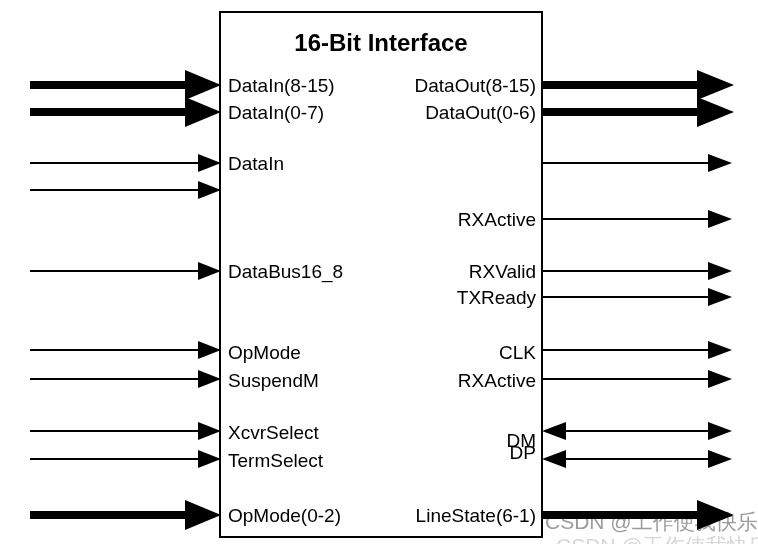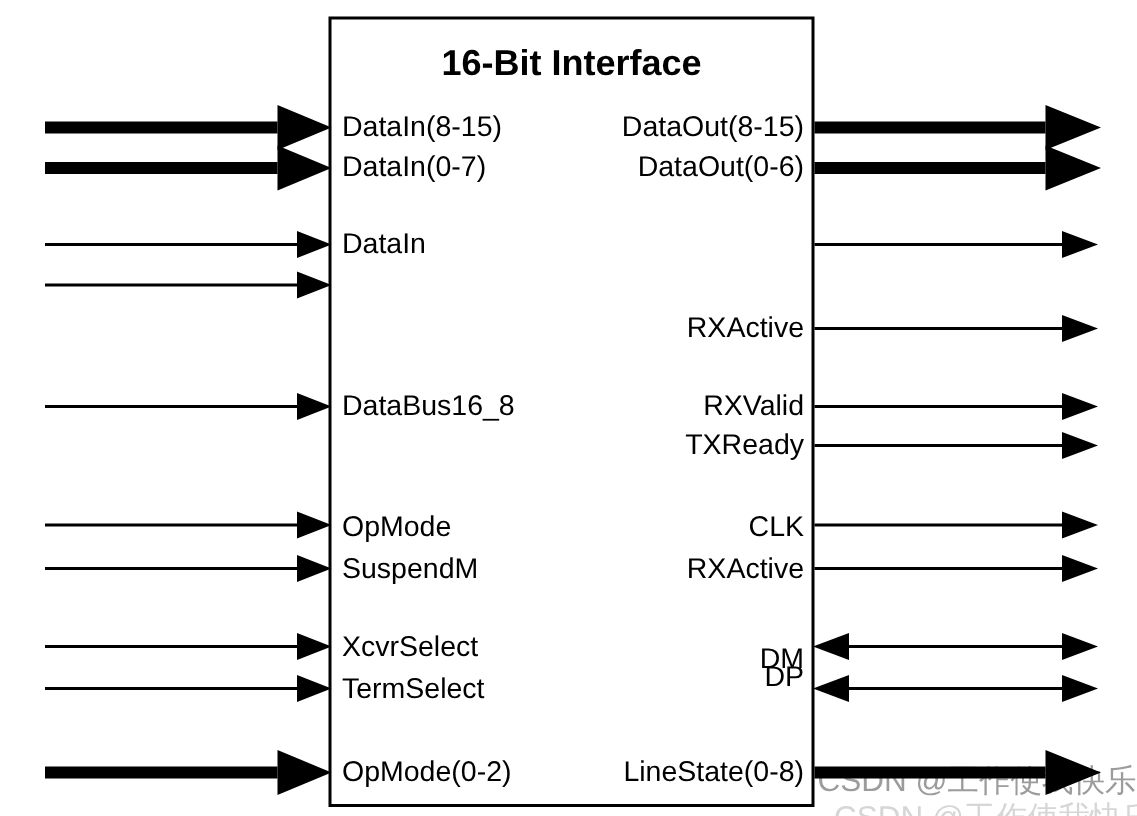--- a/index.html
+++ b/index.html
@@ -149,15 +149,15 @@
 
   <div class="lbl R" style="top:85px">DataOut(8-15)</div>
   <div class="lbl R" style="top:112px">DataOut(0-6)</div>
   <div class="lbl R" style="top:219px">RXActive</div>
   <div class="lbl R" style="top:271px">RXValid</div>
   <div class="lbl R" style="top:297px">TXReady</div>
   <div class="lbl R" style="top:352px">CLK</div>
   <div class="lbl R" style="top:380px">RXActive</div>
   <div class="lbl R" style="top:452px">DP</div>
   <div class="lbl R" style="top:440px">DM</div>
-  <div class="lbl R" style="top:515px">LineState(0-8)</div>
+  <div class="lbl R" style="top:515px">LineState(6-1)</div>
 
 </div>
 
 </body></html>

